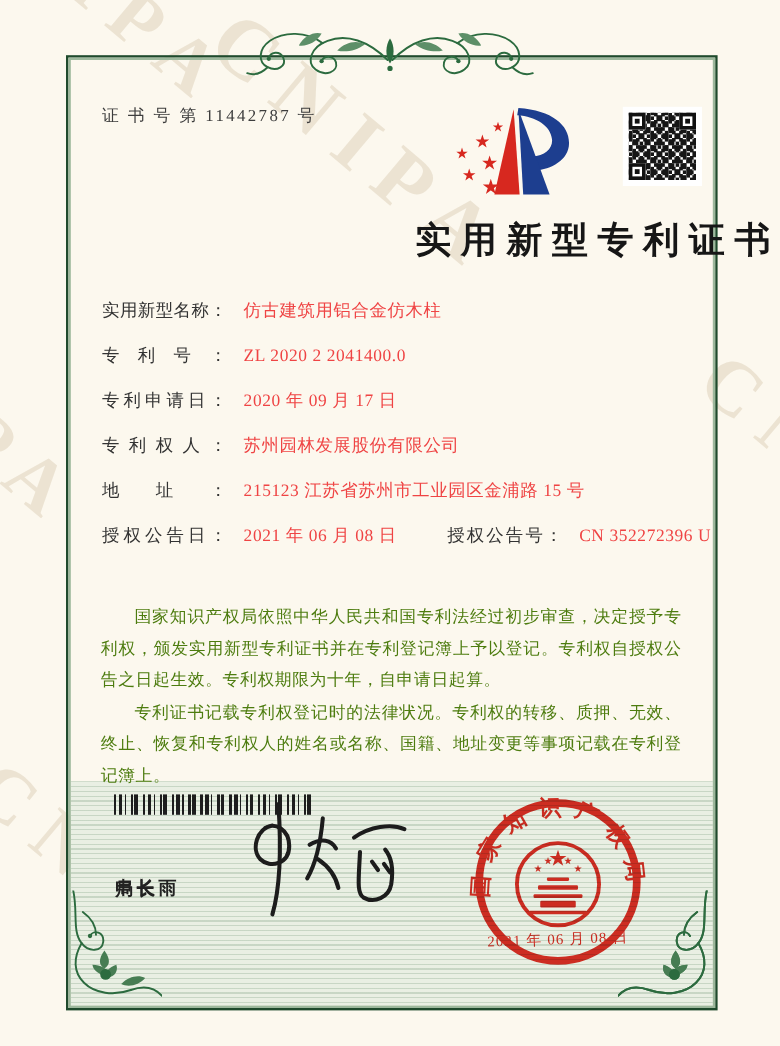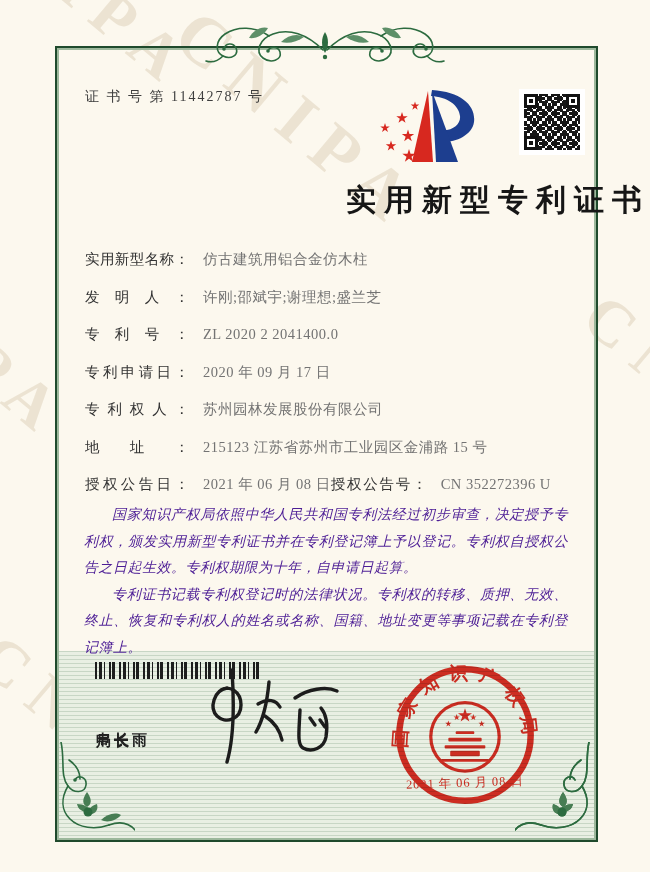--- a/index.html
+++ b/index.html
@@ -55,28 +55,28 @@
     position:absolute;left:0;width:650px;top:180px;text-align:right;
     font-size:30px;font-weight:bold;letter-spacing:8px;color:#161616;z-index:4;
   }
   
   .fields{position:absolute;left:85px;top:248px;width:490px;z-index:4;font-size:14.5px;}
   .frow{display:flex;margin-bottom:15.5px;height:22px;line-height:22px;white-space:nowrap;}
   .f-label{
     display:inline-block;width:104px;text-align:justify;text-align-last:justify;
     text-justify:inter-character;color:#333;flex:none;
   }
-  .f-value{margin-left:14px;color:#737373;letter-spacing:0.5px;}
-  .f-pair2{display:flex;}
+  .f-value{margin-left:14px;color:#ef4444;letter-spacing:0.5px;}
+  .f-pair2{margin-left:42px;display:flex;}
   .f-pair2 .f-label{width:96px;}
   
   .legal{position:absolute;left:84px;top:502px;width:484px;z-index:4;}
   .legal p{
     margin:0;font-size:14px;line-height:26.5px;text-align:justify;
-    text-indent:2em;color:#4c1d95;letter-spacing:0.5px;font-style:italic;
+    text-indent:2em;color:#4d7c0f;letter-spacing:0.5px;
   }
   
   .barcode{
     position:absolute;left:95px;top:662px;width:166px;height:17px;z-index:4;
     background:repeating-linear-gradient(90deg,
       #1d1d1d 0 2px,transparent 2px 4px,#1d1d1d 4px 7px,transparent 7px 9px,
       #1d1d1d 9px 10px,transparent 10px 14px,#1d1d1d 14px 16px,transparent 16px 17px,
       #1d1d1d 17px 20px,transparent 20px 24px);
   }
   .signer-title{
@@ -183,24 +183,20 @@
     <div class="finder tr"></div>
     <div class="finder bl"></div>
   </div>
 
   <div class="doc-title">实用新型专利证书</div>
 
   <div class="fields">
     <div class="frow">
       <span class="f-label">实用新型名称：</span>
       <span class="f-value">仿古建筑用铝合金仿木柱</span>
-    </div>
-    <div class="frow">
-      <span class="f-label">发明人：</span>
-      <span class="f-value">许刚;邵斌宇;谢理想;盛兰芝</span>
     </div>
     <div class="frow">
       <span class="f-label">专利号：</span>
       <span class="f-value">ZL 2020 2 2041400.0</span>
     </div>
     <div class="frow">
       <span class="f-label">专利申请日：</span>
       <span class="f-value">2020 年 09 月 17 日</span>
     </div>
     <div class="frow">

